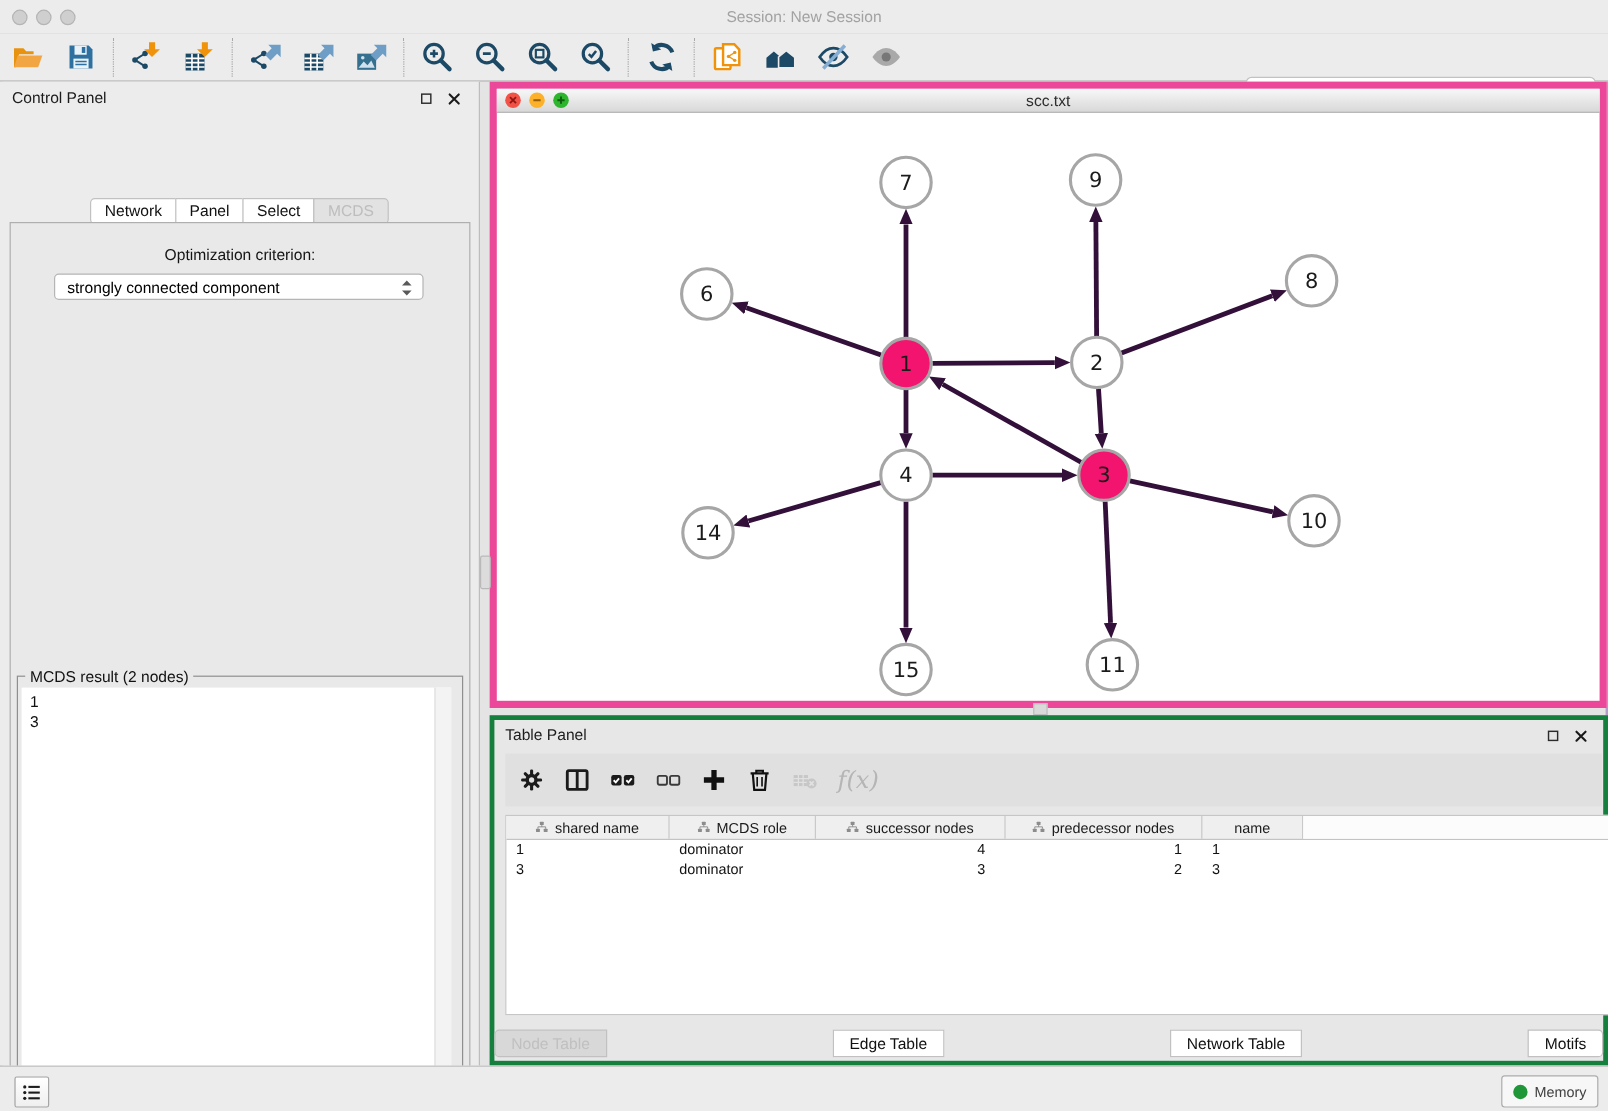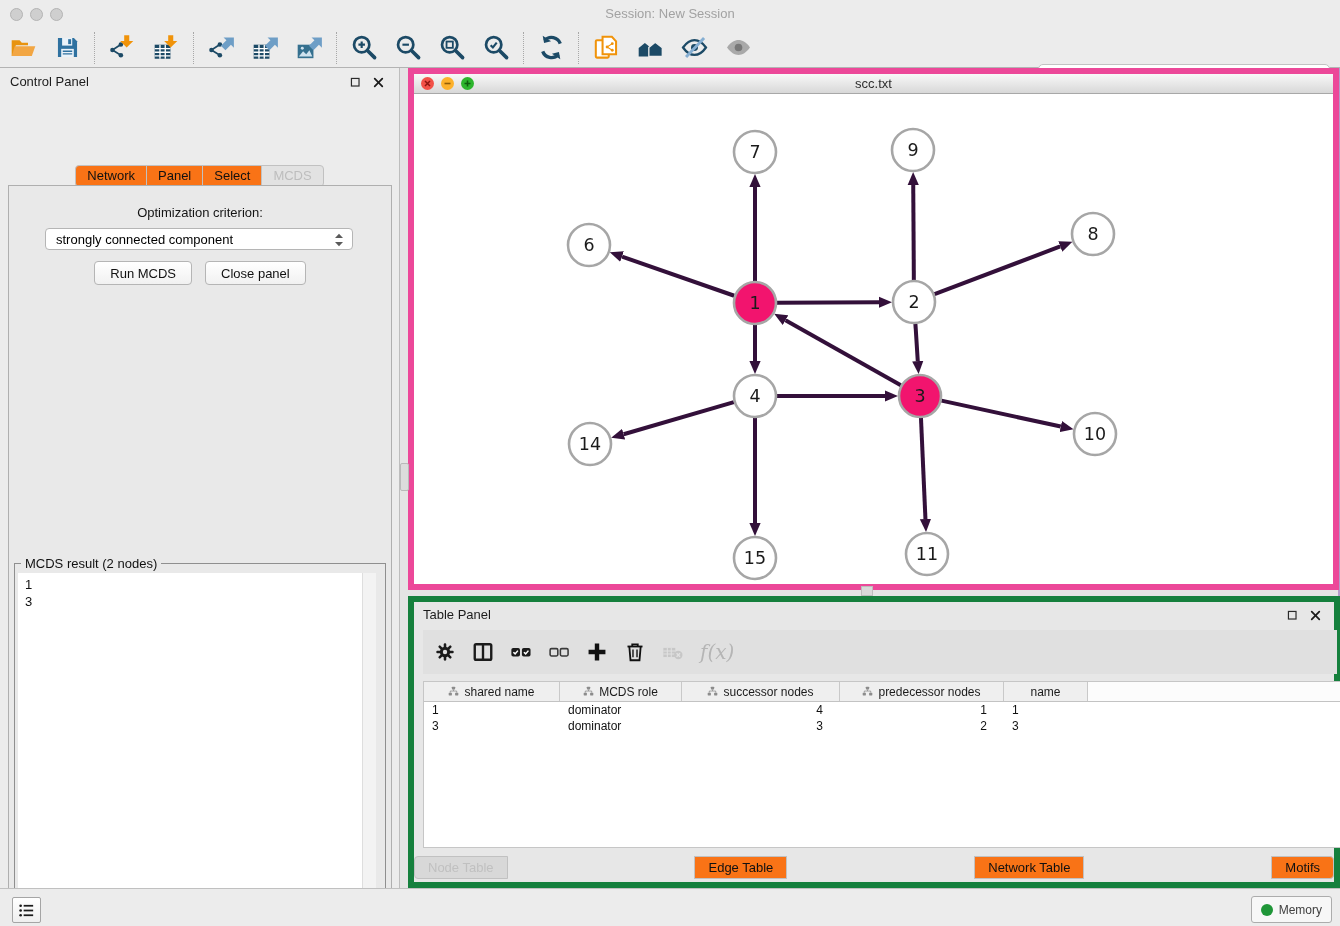--- a/index.html
+++ b/index.html
@@ -21,21 +21,21 @@
   .tb-icon{width:27px;height:27px;display:inline-flex;align-items:center;justify-content:center;cursor:pointer;}
   .searchbox{position:absolute;right:10px;top:36px;width:292px;height:24px;background:#FFF;border:1px solid #C2C2C2;border-radius:5px;display:flex;align-items:center;padding-left:5px;box-sizing:border-box;}
   .searchbox input{border:none;outline:none;flex:1;height:18px;font-size:13px;background:transparent;font-family:inherit;}
   
   .control-panel{left:0;top:68px;width:400px;height:820px;background:#ECECEC;border-right:1px solid #BDBDBD;box-sizing:border-box;}
   .cp-title{left:10px;top:6px;font-size:13px;color:#1C1C1C;}
   .panel-btn{width:14px;height:14px;display:inline-flex;align-items:center;justify-content:center;cursor:pointer;}
   .cp-ctrl{right:14px;top:7px;display:flex;gap:9px;}
   .tabs-row{display:flex;justify-content:center;}
   .cp-tabs{left:0;right:0;top:97px;}
-  .tab{height:20px;line-height:20px;padding:0 11px;font-size:13px;background:#f97316;border:1px solid #C1C1C1;margin-left:-1px;color:#111;cursor:pointer;white-space:nowrap;}
+  .tab{height:20px;line-height:20px;padding:0 11px;font-size:13px;background:#ffffff;border:1px solid #C1C1C1;margin-left:-1px;color:#111;cursor:pointer;white-space:nowrap;}
   .tab:first-child{border-radius:4px 0 0 4px;margin-left:0;}
   .tab:last-child{border-radius:0 4px 4px 0;}
   .tab.selected{background:#E2E2E2;color:#BDBDBD;}
   .cp-body{left:8px;top:117px;width:384px;height:761px;background:#E9E9E9;border:1px solid #AFAFAF;box-sizing:border-box;}
   .opt-label{left:0;right:0;top:19px;text-align:center;font-size:13px;color:#141414;}
   .dropdown{left:36px;top:42px;width:308px;height:22px;background:#FFF;border:1px solid #B5B5B5;border-radius:4px;font-size:13px;display:flex;align-items:center;padding-left:10px;box-sizing:border-box;cursor:pointer;}
   .dropdown .chev{position:absolute;right:5px;top:2px;}
   .btn-row{left:0;right:0;top:75px;display:flex;justify-content:center;gap:13px;}
   .push-btn{height:22px;padding:0 15px;font-size:13px;background:linear-gradient(#FFFFFF,#F1F1F1);border:1px solid #B5B5B5;border-radius:4px;display:inline-flex;align-items:center;cursor:pointer;color:#111;}
   .result-group{left:5px;top:377px;width:372px;height:382px;border:1px solid #8F8F8F;box-sizing:border-box;}
@@ -46,21 +46,21 @@
   
   .network-window{left:408px;top:68px;width:931px;height:522px;background:#FFF;border:6px solid #ec4899;box-sizing:border-box;}
   .nw-titlebar{left:0;top:0;right:0;height:19px;background:linear-gradient(#F8F8F8,#D8D8D8);border-bottom:1px solid #A8A8A8;}
   .traffic-net{left:7px;top:3px;display:flex;gap:7px;position:absolute;}
   .traffic-net .light{width:13px;height:13px;border-radius:50%;display:inline-flex;align-items:center;justify-content:center;cursor:pointer;box-sizing:border-box;}
   .nw-title{position:absolute;left:0;right:0;top:2px;text-align:center;font-size:13px;color:#2E2E2E;}
   #graph{position:absolute;left:0;top:19px;}
   .grip-v{left:400px;top:463px;width:7px;height:26px;background:#DCDCDC;border:1px solid #B9B9B9;border-radius:2px;cursor:col-resize;}
   .grip-h{left:861px;top:586px;width:10px;height:8px;background:#D9D9D9;border:1px solid #BDBDBD;cursor:row-resize;}
   
-  .table-panel{left:408px;top:596px;width:932px;height:292px;background:#E7E7E7;border:6px solid #15803d;box-sizing:border-box;}
+  .table-panel{left:408px;top:596px;width:932px;height:292px;background:#E7E7E7;border:4px solid #15803d;box-sizing:border-box;}
   .tp-title{left:9px;top:5px;font-size:13px;color:#1C1C1C;}
   .tp-ctrl{right:12px;top:6px;display:flex;gap:9px;}
   .tp-toolbar{left:9px;top:28px;width:914px;height:44px;background:#E0E0E0;display:flex;align-items:center;gap:16px;padding-left:11px;box-sizing:border-box;}
   .tp-icon{width:22px;height:22px;display:inline-flex;align-items:center;justify-content:center;cursor:pointer;}
   .fx-label{font-family:"DejaVu Serif","Liberation Serif",serif;font-style:italic;font-size:20px;color:#B5B5B5;cursor:default;}
   .tp-table{left:9px;top:79px;width:1058px;height:167px;background:#FFF;border:1px solid #C6C6C6;box-sizing:border-box;}
   .thead{display:flex;height:19px;background:#EFEFEF;border-bottom:1px solid #C3C3C3;}
   .th{display:flex;align-items:center;justify-content:center;gap:5px;font-size:12px;color:#1B1B1B;border-right:1px solid #C9C9C9;box-sizing:border-box;cursor:pointer;}
   .th-fill{flex:1;background:#FCFCFC;}
   .trow{display:flex;height:16px;font-size:12px;color:#111;}
@@ -272,24 +272,20 @@
   <div class="abs cp-body">
     <div class="abs opt-label">Optimization criterion:</div>
     <div class="abs dropdown">
       <span>strongly connected component</span>
       <span class="chev">
         <svg width="16" height="18" viewBox="0 0 16 18">
             <path d="M4 7l4-4.2L12 7z M4 11l4 4.2L12 11z" fill="#5A5A5A"></path>
           </svg>
       </span>
     </div>
-    <div class="abs btn-row">
-      <span class="push-btn">Run MCDS</span>
-      <span class="push-btn">Close panel</span>
-    </div>
     <div class="abs result-group">
       <span class="result-legend">MCDS result (2 nodes)</span>
       <div class="result-white">
         <pre class="result-text" id="mcds-result-text">1
 3</pre>
         <div class="result-scroll"></div>
       </div>
     </div>
   </div>
 </div>

